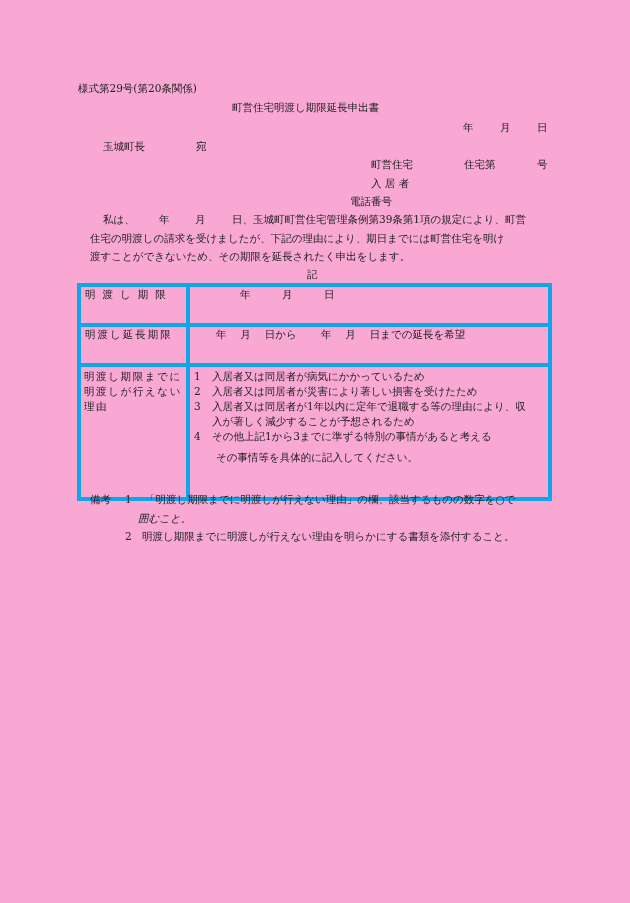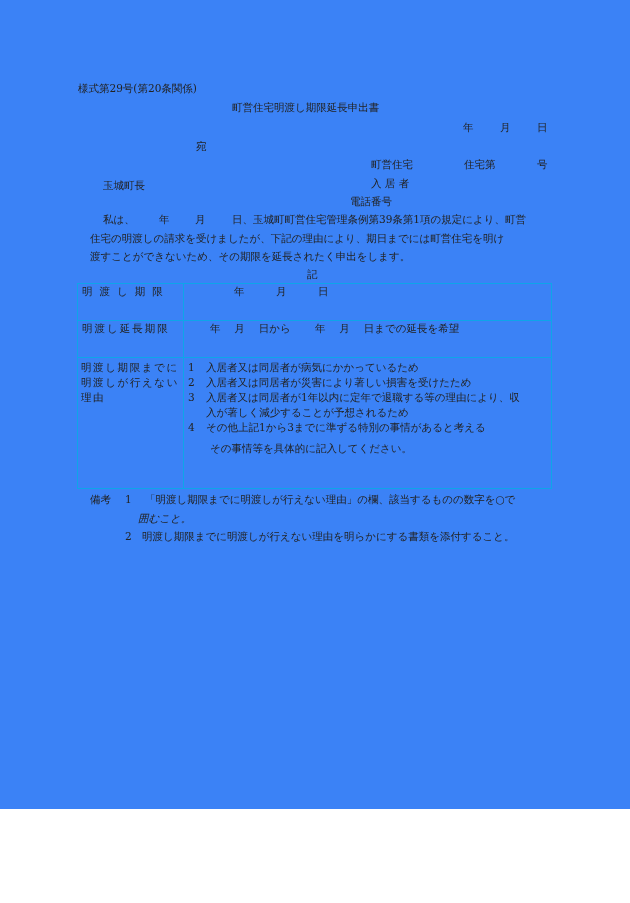--- a/index.html
+++ b/index.html
@@ -1,21 +1,21 @@
 <!DOCTYPE html>
 <html><head>
 <meta charset="utf-8">
 <style>
   html, body { margin:0; padding:0; background:#ffffff; }
   body { width:630px; height:903px; position:relative; overflow:hidden;
          font-family:"DejaVu Serif","Liberation Serif",serif; color:#222; font-size:10.5px; }
   .abs { position:absolute; white-space:nowrap; line-height:1; }
-  .page { position:absolute; left:0; top:0; width:630px; height:809px; background:#3b82f6; }
+  .page { position:absolute; left:0; top:0; width:630px; height:903px; background:#f9a8d4; }
   table.form { position:absolute; left:77px; top:283px; width:475px; border-collapse:collapse; }
-  table.form td { border:1px solid #0ea5e9; vertical-align:top; padding:0; font-size:10.5px; line-height:14px; }
+  table.form td { border:4px solid #0ea5e9; vertical-align:top; padding:0; font-size:10.5px; line-height:14px; }
   td.label { width:100px; }
   .row1 td, .row2 td { height:36px; vertical-align:middle; }
   .spaced { letter-spacing:7px; padding-left:4px !important; }
   .spaced2 { letter-spacing:2px; padding-left:4px !important; }
   .row3 td { height:128px; }
   .reason-label { padding:2px 2px 0 3px !important; letter-spacing:1.6px; line-height:15px !important; white-space:normal; }
   .reasons { padding:2px 4px 0 4px !important; }
   .reason { line-height:15px; white-space:nowrap; }
   .reason .num { display:inline-block; width:18px; }
   .indent { padding-left:18px; }
@@ -27,21 +27,21 @@
 
 <div class="page">
 
   <div class="abs" style="left:78px;top:83px;">様式第29号(第20条関係)</div>
   <div class="abs" style="left:232px;top:102px;">町営住宅明渡し期限延長申出書</div>
 
   <div class="abs" style="left:463px;top:122px;">年</div>
   <div class="abs" style="left:500px;top:122px;">月</div>
   <div class="abs" style="left:537px;top:122px;">日</div>
 
-  <div class="abs" style="left:103px;top:141px;margin-top:39px;">玉城町長</div>
+  <div class="abs" style="left:103px;top:141px;">玉城町長</div>
   <div class="abs" style="left:196px;top:141px;">宛</div>
 
   <div class="abs" style="left:371px;top:159px;">町営住宅</div>
   <div class="abs" style="left:464px;top:159px;">住宅第</div>
   <div class="abs" style="left:537px;top:159px;">号</div>
   <div class="abs" style="left:371px;top:178px;">入 居 者</div>
   <div class="abs" style="left:350px;top:196px;">電話番号</div>
 
   <div class="abs" style="left:103px;top:214px;">私は、</div>
   <div class="abs" style="left:159px;top:214px;">年</div>

